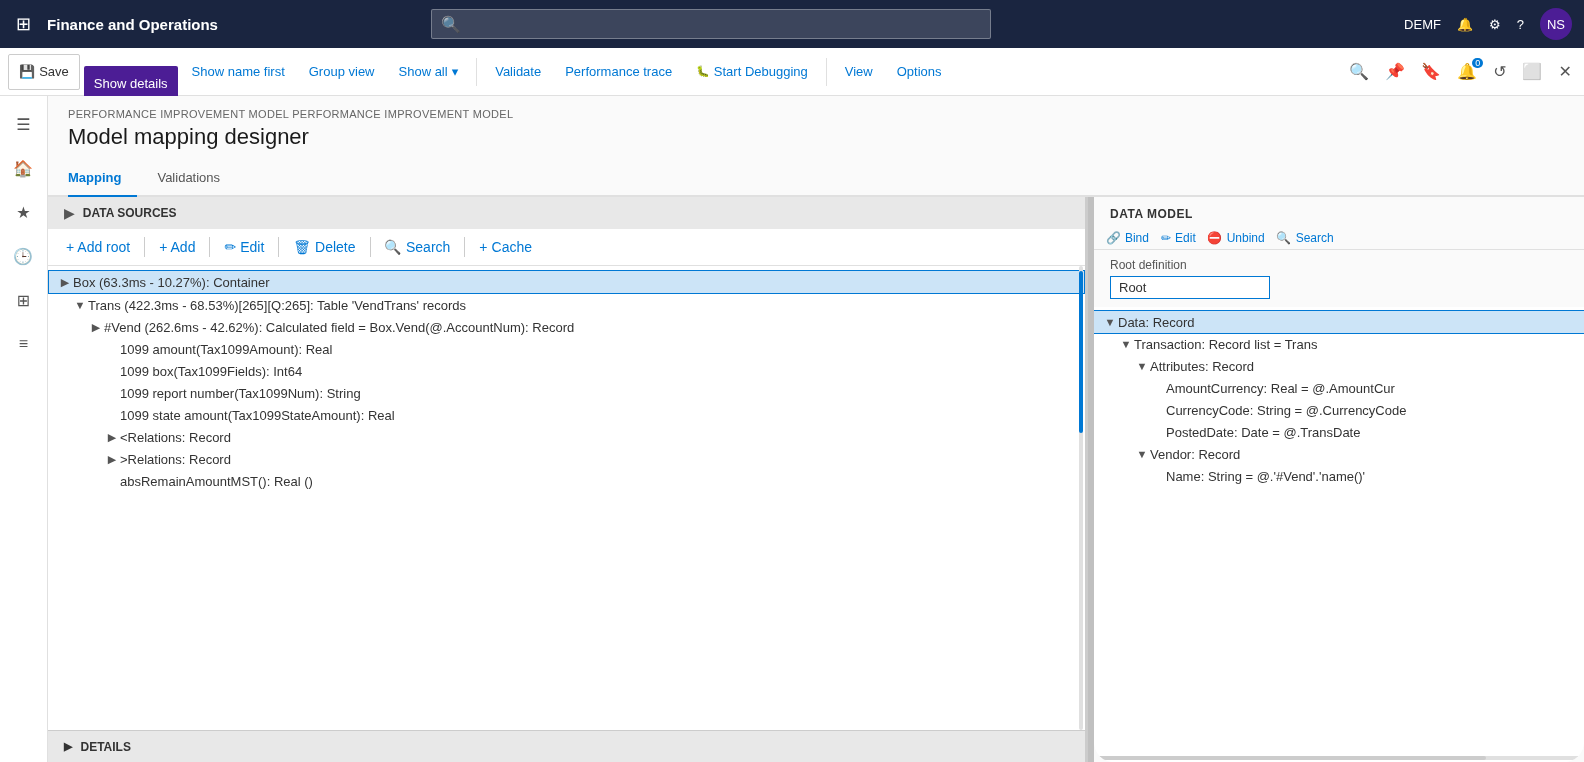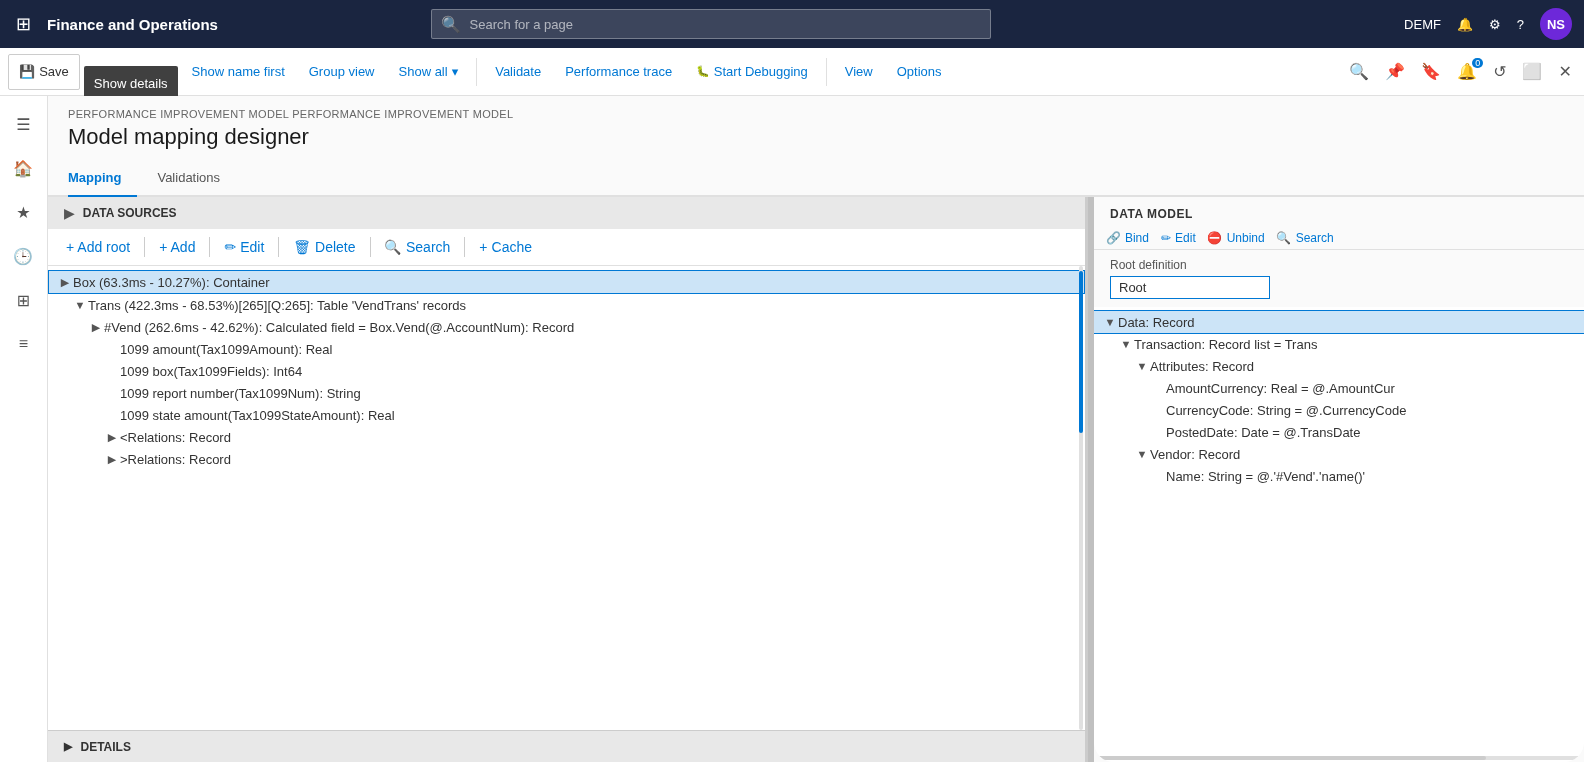--- a/index.html
+++ b/index.html
@@ -55,24 +55,24 @@
       margin-left: auto;
     }
     .top-nav-right span {
       color: white;
       font-size: 13px;
       cursor: pointer;
     }
     .nav-icon { color: white; font-size: 16px; cursor: pointer; }
     .avatar {
       width: 32px; height: 32px;
-      background: #6d28d9;
+      background: #4c1d95;
       border-radius: 50%;
       display: flex; align-items: center; justify-content: center;
-      color: white; font-size: 13px; font-weight: 700;
+      color: white; font-size: 13px; font-weight: 400;
     }
 
     
     .toolbar {
       background: #fff;
       border-bottom: 1px solid #e0e0e0;
       height: 48px;
       display: flex;
       align-items: center;
       padding: 0 8px;
@@ -84,21 +84,21 @@
       border: none;
       background: transparent;
       cursor: pointer;
       font-size: 13px;
       color: #0078d4;
       border-radius: 2px;
       height: 36px;
       white-space: nowrap;
     }
     .toolbar-btn.active {
-      background: #404040;
+      background: #4c1d95;
       color: white;
       margin-top: 24px;
     }
     .toolbar-btn.save-btn {
       color: #333;
       border: 1px solid #ccc;
       background: #fff;
     }
     .toolbar-separator {
       width: 1px;
@@ -362,21 +362,20 @@
     .tree-container::-webkit-scrollbar-thumb { background: #c0c0c0; border-radius: 4px; }
   </style>
 </head>
 <body>
 
 <div class="top-nav">
   <span class="top-nav-grid">⊞</span>
   <span class="top-nav-title">Finance and Operations</span>
   <div class="top-nav-search">
     <span style="color:rgba(255,255,255,0.7)">🔍</span>
-    <input type="text" placeholder="Search for a page" style="">
   </div>
   <div class="top-nav-right">
     <span style="color:white;font-size:13px">DEMF</span>
     <span class="nav-icon">🔔</span>
     <span class="nav-icon">⚙</span>
     <span class="nav-icon">?</span>
     <div class="avatar">NS</div>
   </div>
 </div>
 
@@ -532,20 +531,24 @@
         <div class="tree-item" style="padding-left: 56px;">
           <span class="tree-toggle">▶</span>
           <span class="tree-text">&lt;Relations: Record</span>
         </div>
 
         <div class="tree-item" style="padding-left: 56px;">
           <span class="tree-toggle">▶</span>
           <span class="tree-text">&gt;Relations: Record</span>
         </div>
 
+        <div class="tree-item" style="padding-left: 56px;">
+          <span class="tree-toggle" style="visibility:hidden;">▶</span>
+          <span class="tree-text">absRemainAmountMST(): Real ()</span>
+        </div>
 
         <div style="position:absolute;right:2px;top:0;width:4px;height:100%;background:#e0e0e0;border-radius:2px;">
           <div style="width:4px;height:35%;background:#0078d4;border-radius:2px;margin-top:5px;"></div>
         </div>
       </div>
 
       <div class="bottom-panel">
         <span style="font-size:11px;">▶</span>
         <span>DETAILS</span>
       </div>

